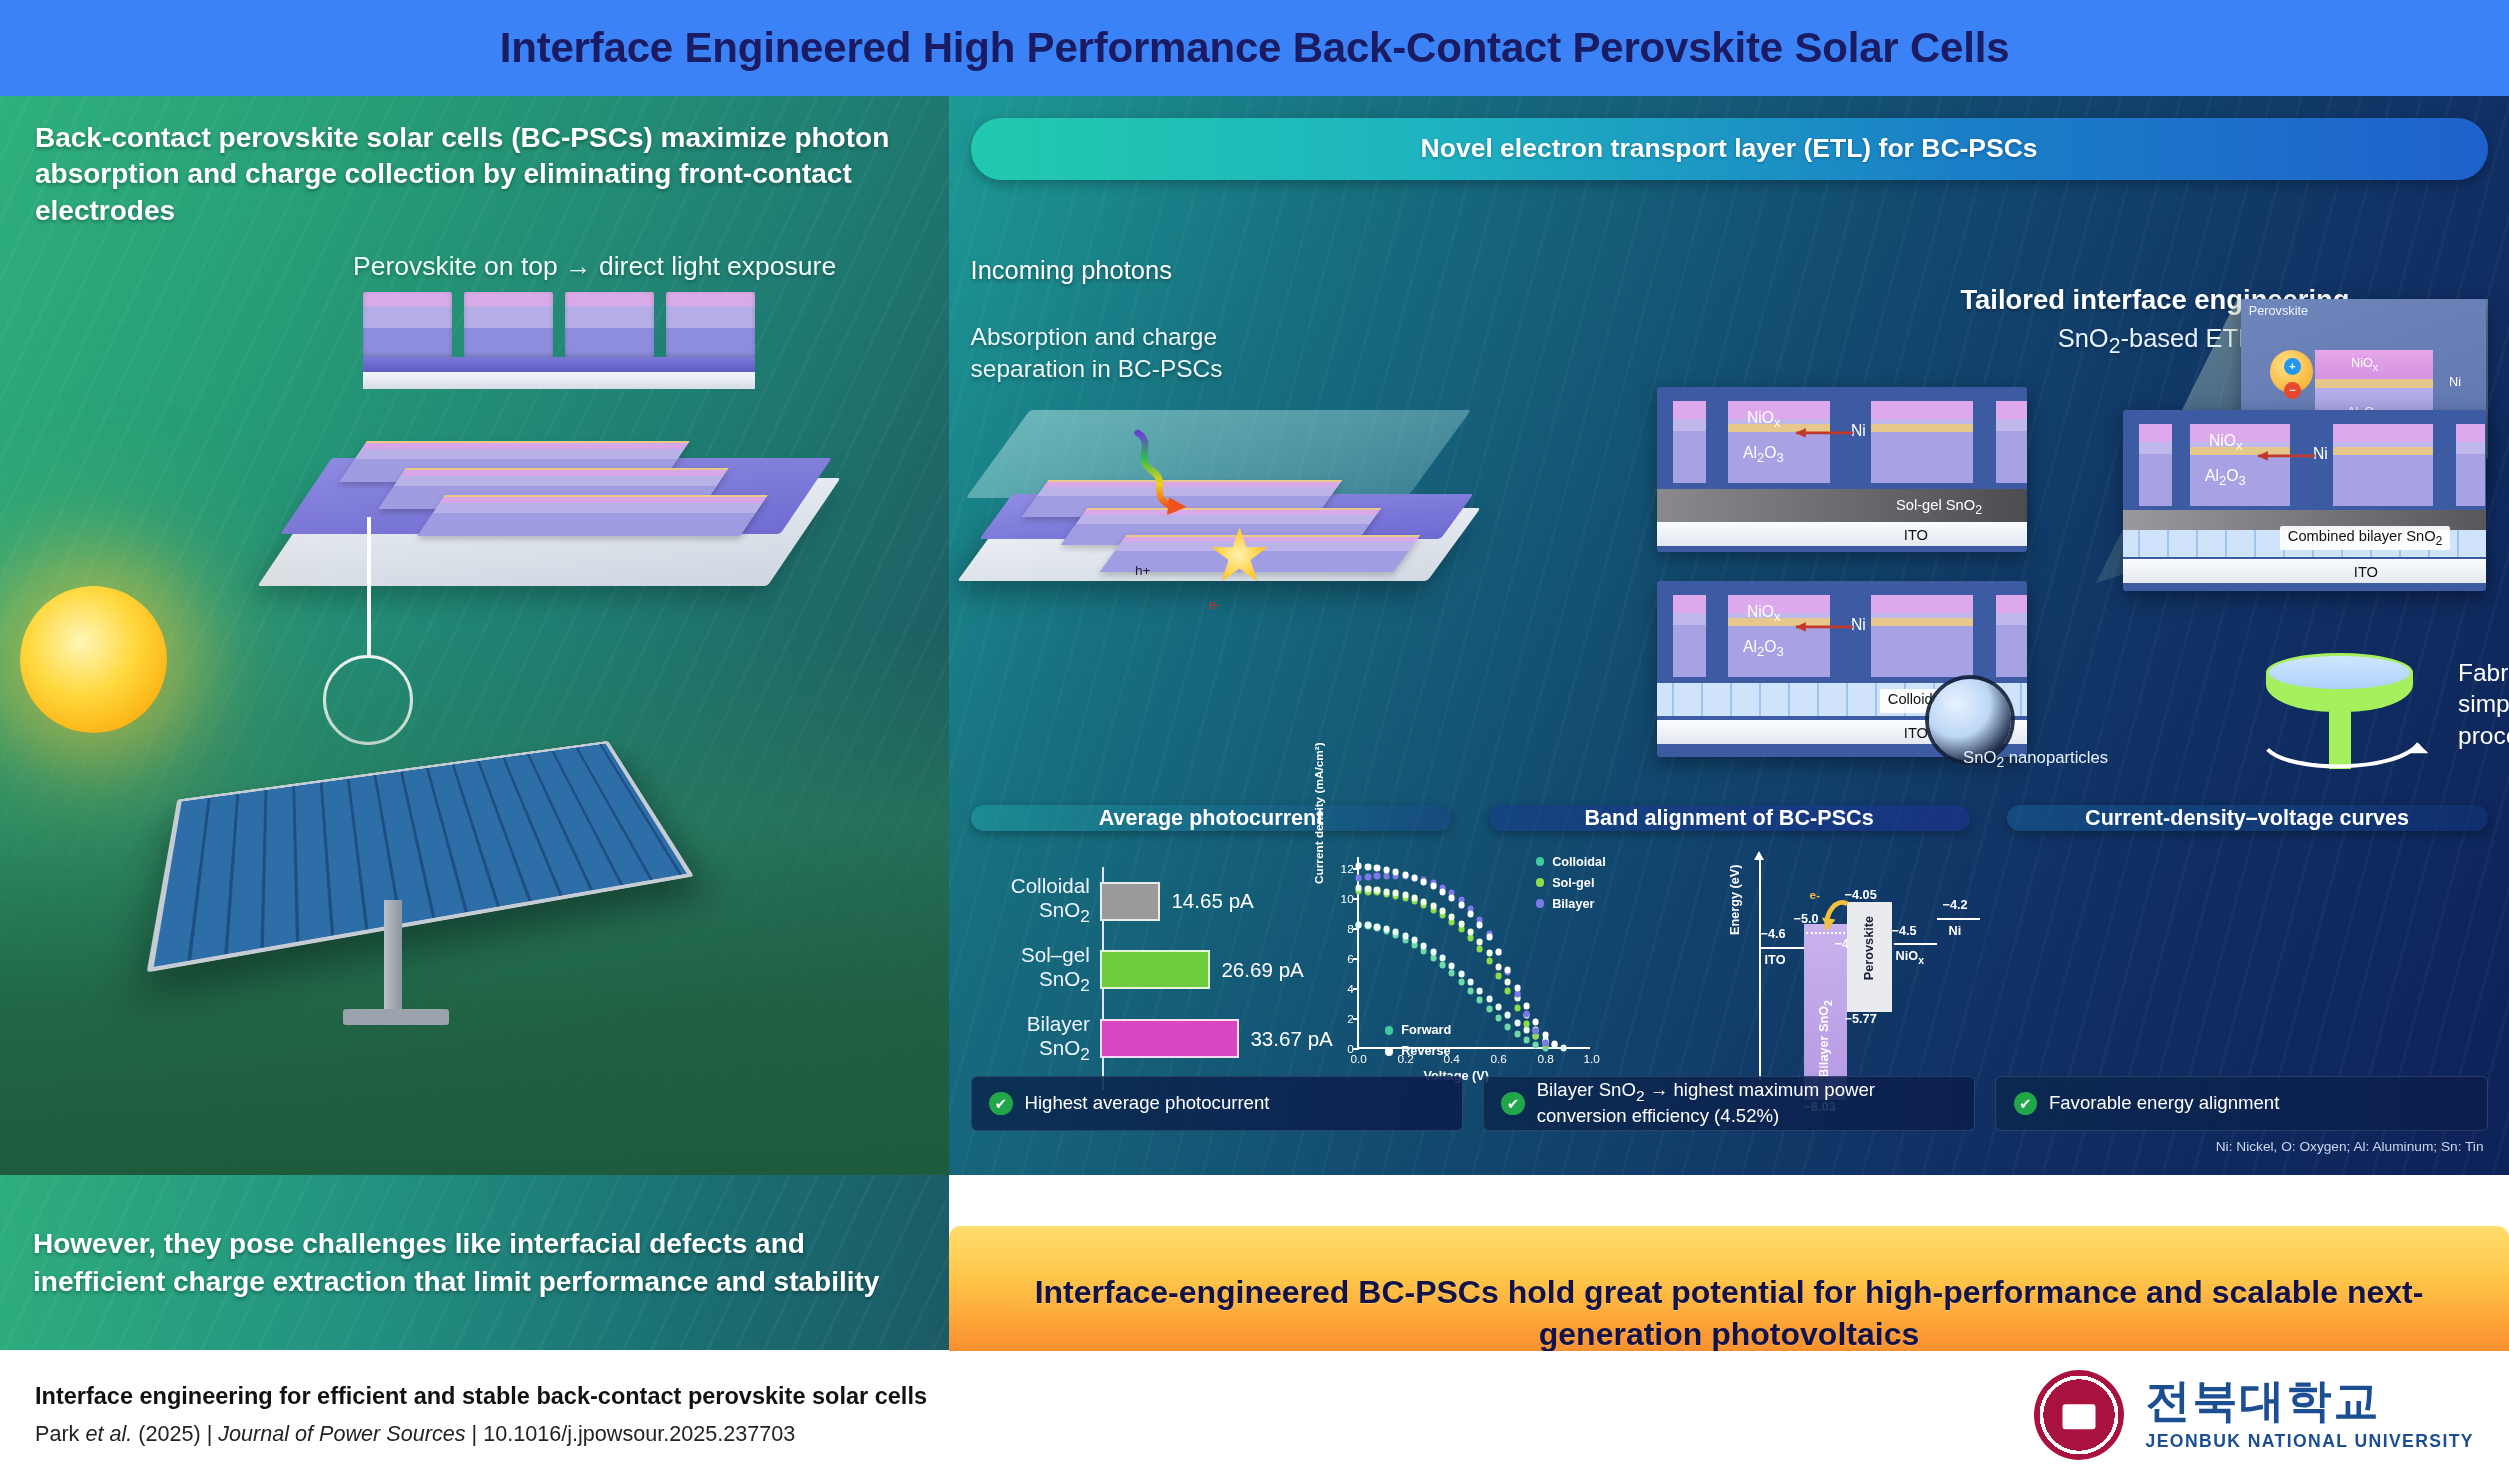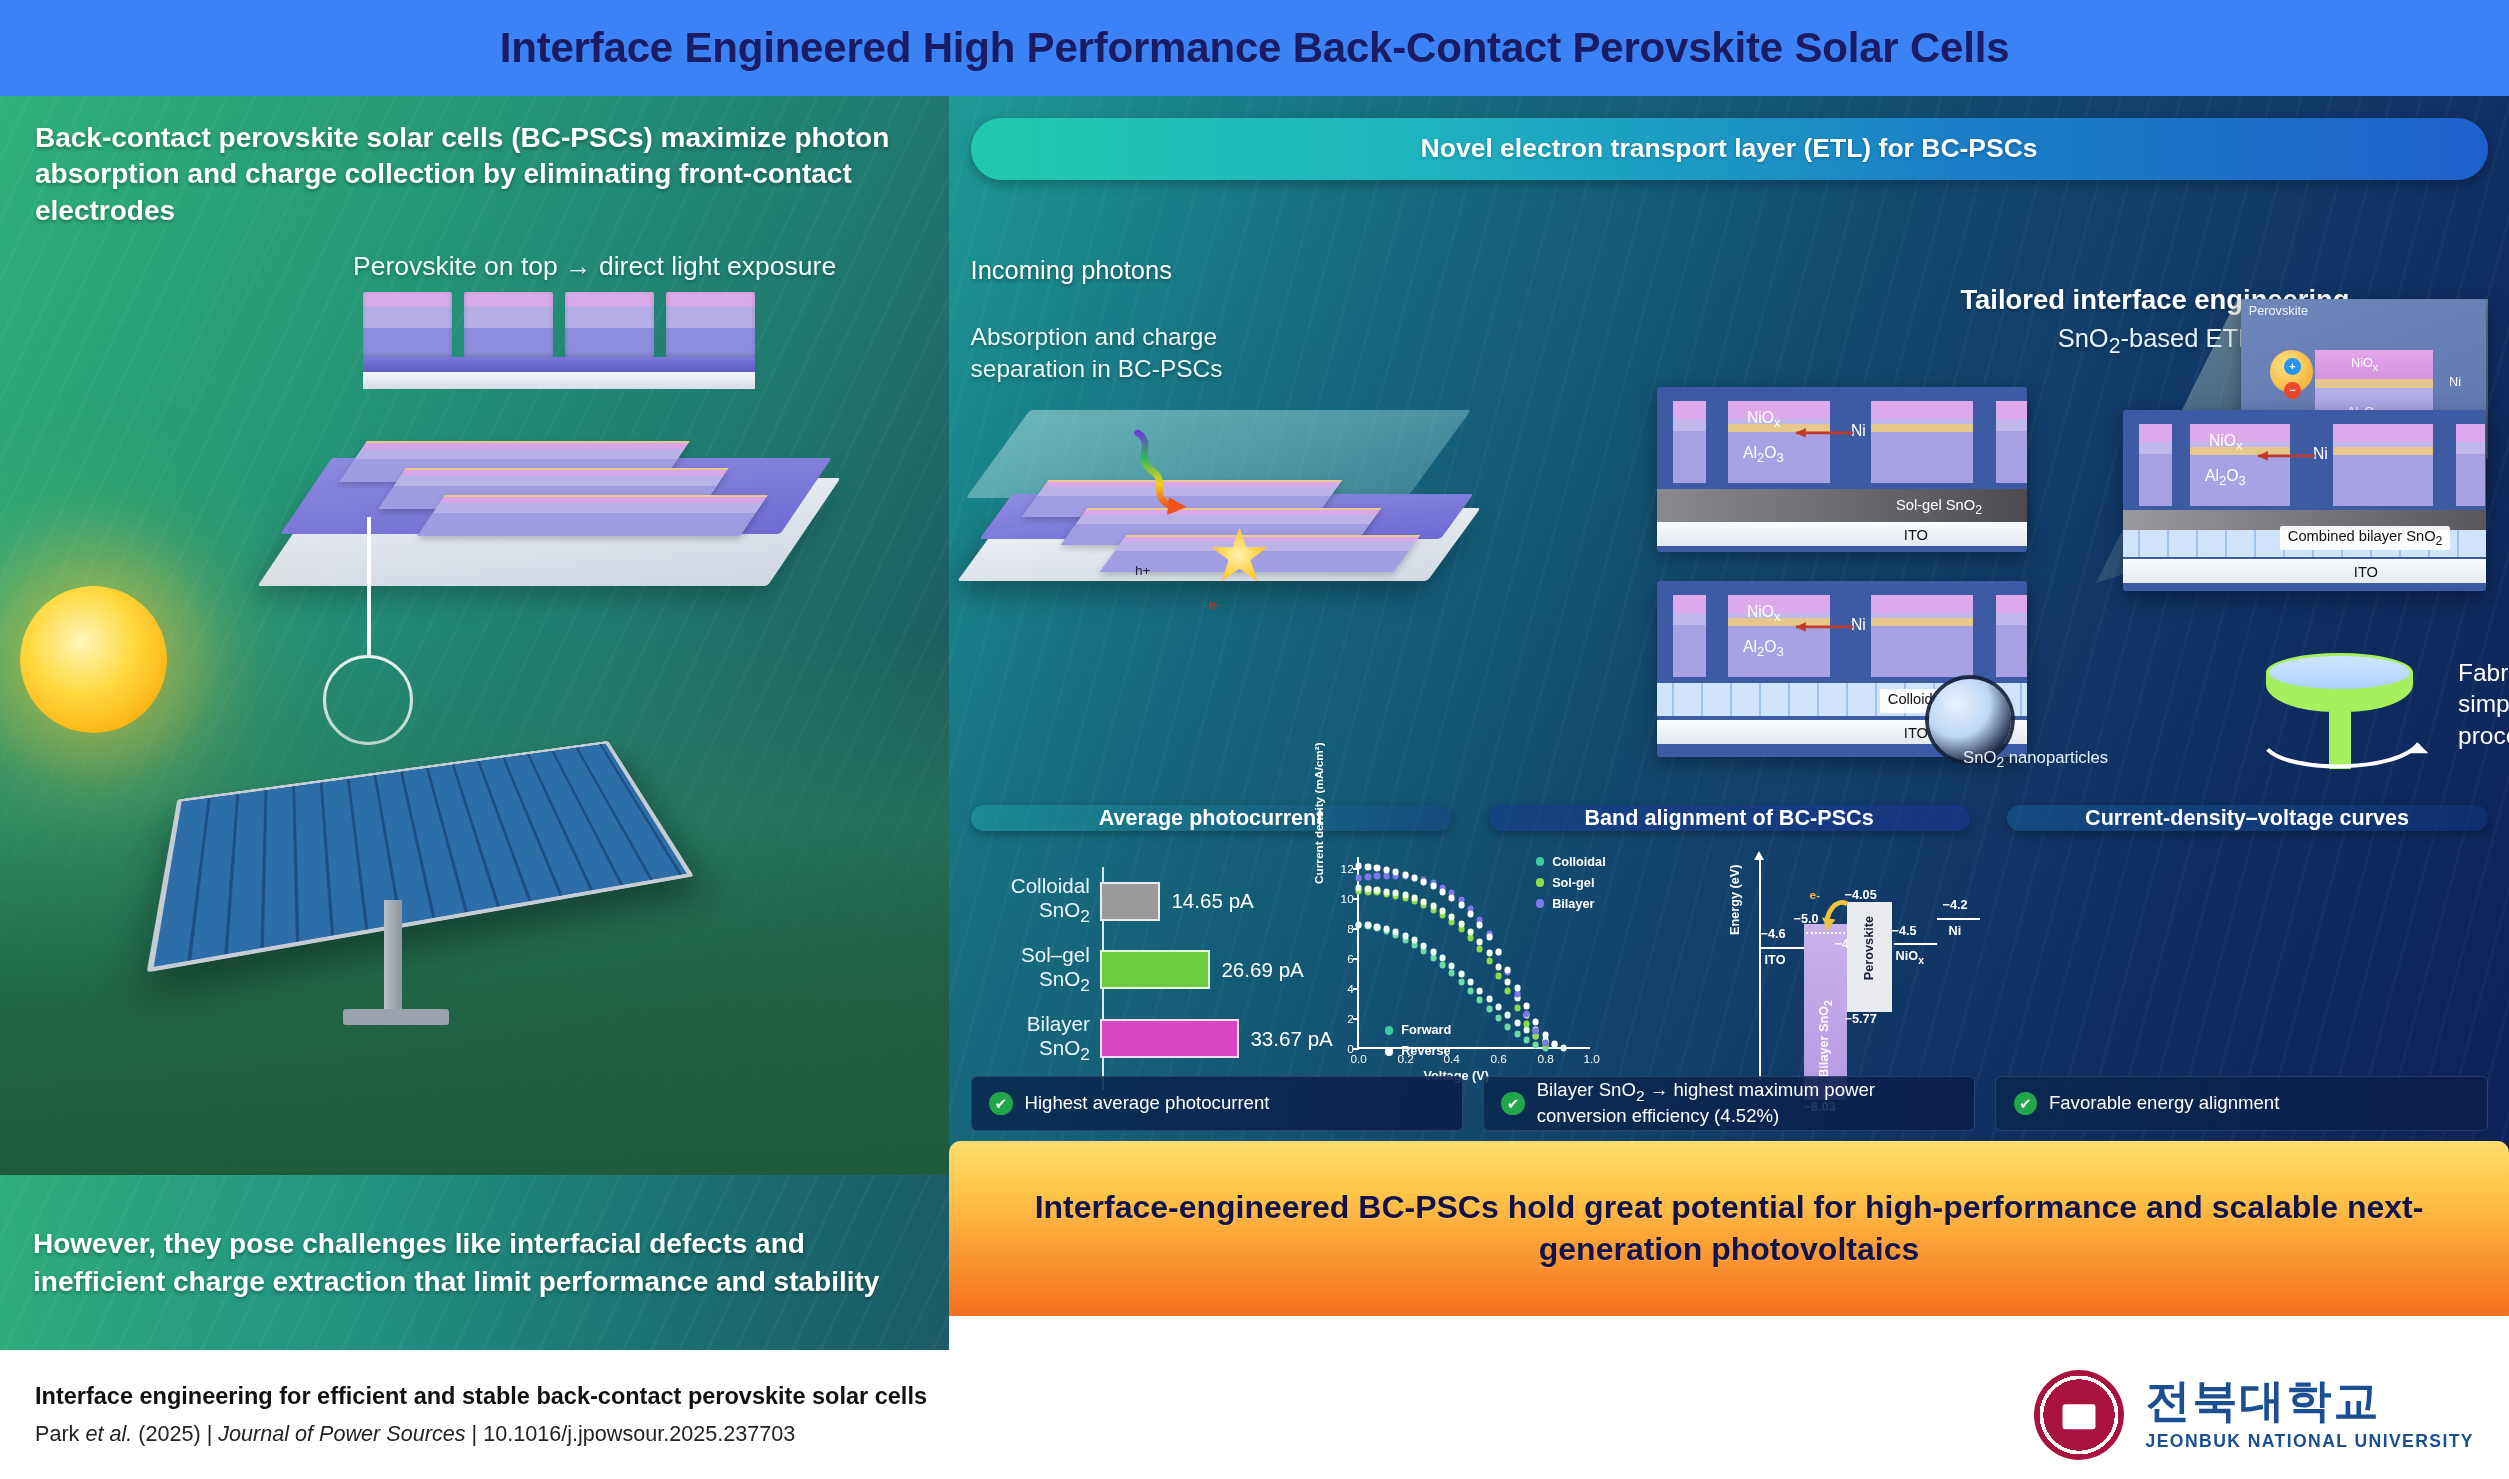--- a/index.html
+++ b/index.html
@@ -269,21 +269,21 @@
   .chk { flex:1; border-radius:5.9px; display:flex; align-items:center; padding:0 17.6px;
     background: linear-gradient(90deg, rgba(10,40,78,.86), rgba(12,30,78,.9));
     border:1px solid rgba(255,255,255,.13); }
   .chk-ic { width:23.5px; height:23.5px; border-radius:50%; background:#21a64a; color:#fff;
     display:flex; align-items:center; justify-content:center; font-size:14.7px; margin-right:11.8px; flex:none; }
   .chk-tx { font-size:18.6px; color:#fff; line-height:1.22; }
   .legend-note { position:absolute; right:25.5px; top:1043px; font-size:13.7px; color:#c9d8ee; }
 
   
   .right-bottom {
-    position:absolute; left:949px; top:1045px; width:1560px; height:175px;
+    position:absolute; left:949px; top:1130px; width:1560px; height:175px;
     background: linear-gradient(180deg,#ffdd6e 0%,#ffc549 30%,#fb9b34 62%,#f4701f 100%);
     border-radius: 11.8px 11.8px 0 0;
     display:flex; align-items:center; justify-content:center; text-align:center;
   }
   .right-bottom span { font-size:32px; font-weight:bold; color:#11124a; line-height:1.3; padding:0 39px;
     text-shadow:0 1px 0 rgba(255,255,255,.22); }
 
   
   .footer { position:absolute; left:0; top:1351px; width:2509px; height:128px; background:#fff;
     display:flex; align-items:center; justify-content:space-between; padding:0 35px; }

